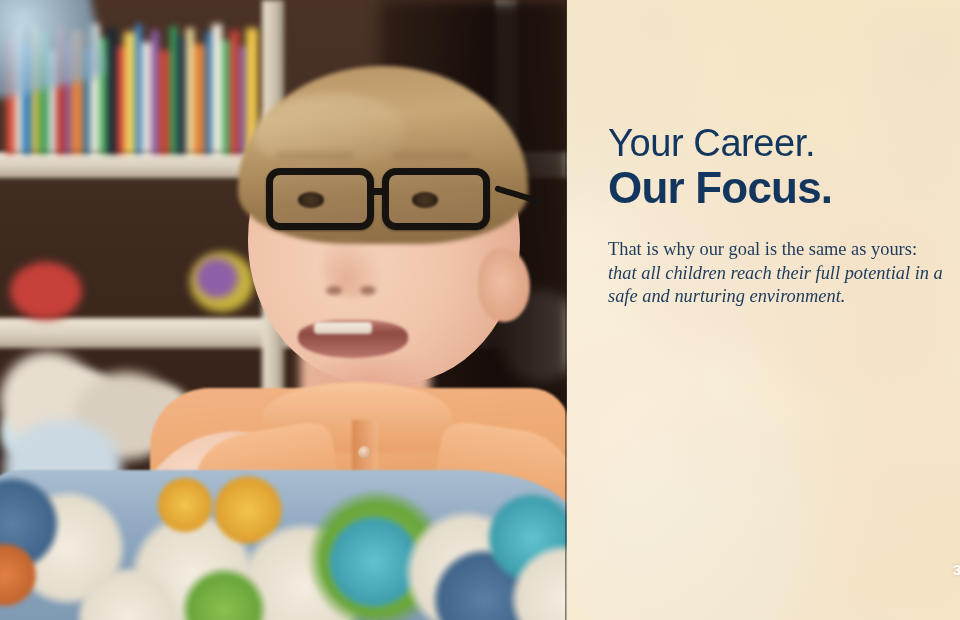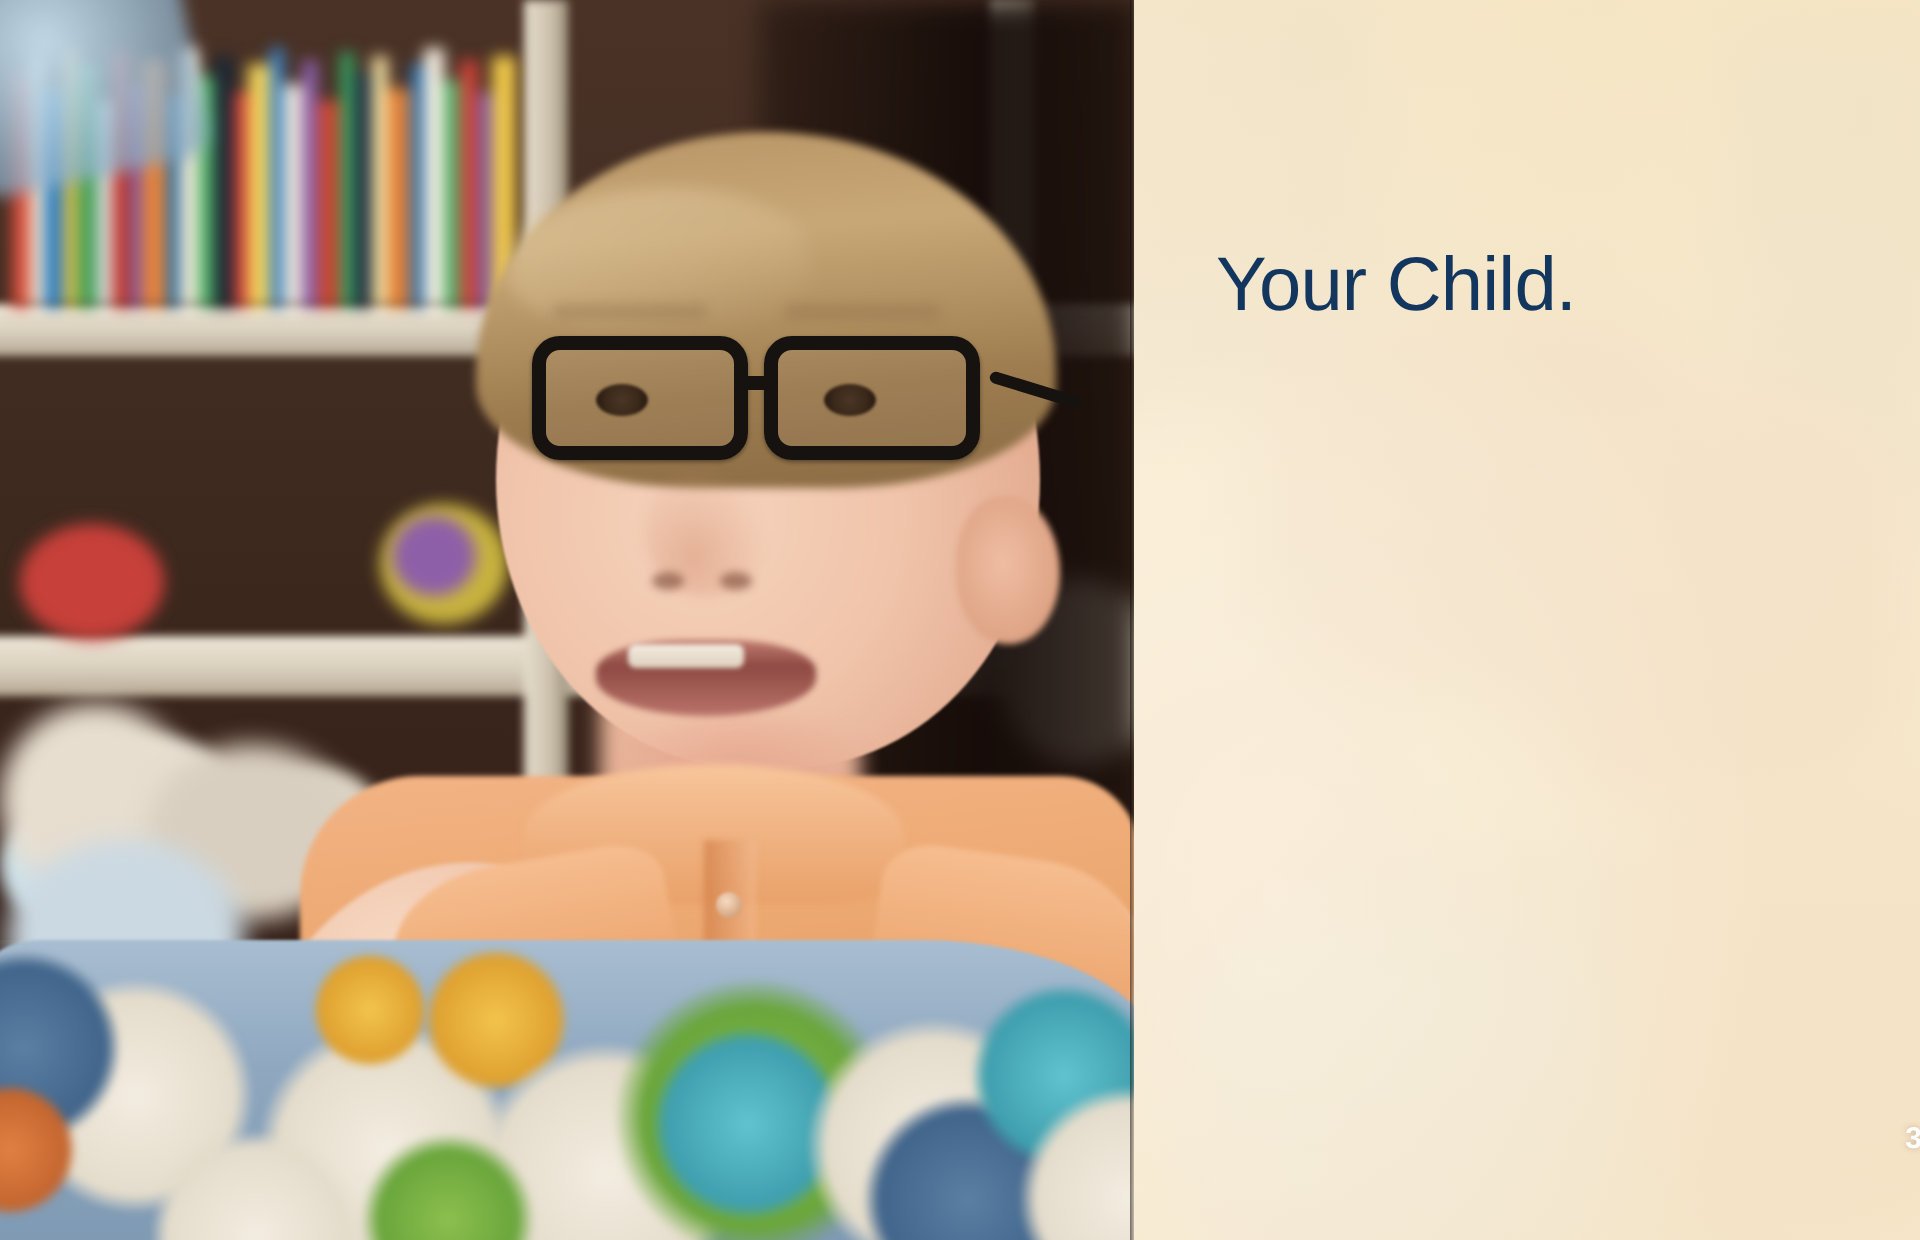--- a/index.html
+++ b/index.html
@@ -474,23 +474,25 @@
         <div class="tp-blob" style="left: 80px; top: 420px; width: 300px; height: 210px; background: rgb(216, 205, 184); border-radius: 60px;"></div>
         <div class="tp-blob" style="left: 250px; top: 380px; width: 180px; height: 240px; background: rgb(230, 193, 166); border-radius: 70px;"></div>
         <div class="tp-blob" style="left: 20px; top: 470px; width: 220px; height: 170px; background: rgb(207, 212, 208); border-radius: 50px;"></div>
       </div>
     <div class="tp-wash"></div>
     <div class="tp-wash2"></div>
 
     <div class="content">
 
       <h1 class="headline">
-        <span class="l1">Your Child.</span>
+        <span class="l1">Your Career.</span>
+        <span class="l2">Our Focus.</span>
       </h1>
 
       <div class="body-copy">
+        <p><span>That is why our goal is the same as yours:</span> <em>that all children reach their full potential in a safe and nurturing environment.</em></p>
       </div>
 
       <div class="page-num">3</div>
     </div>
   </div>
 
 </div>
 
 </body></html>

